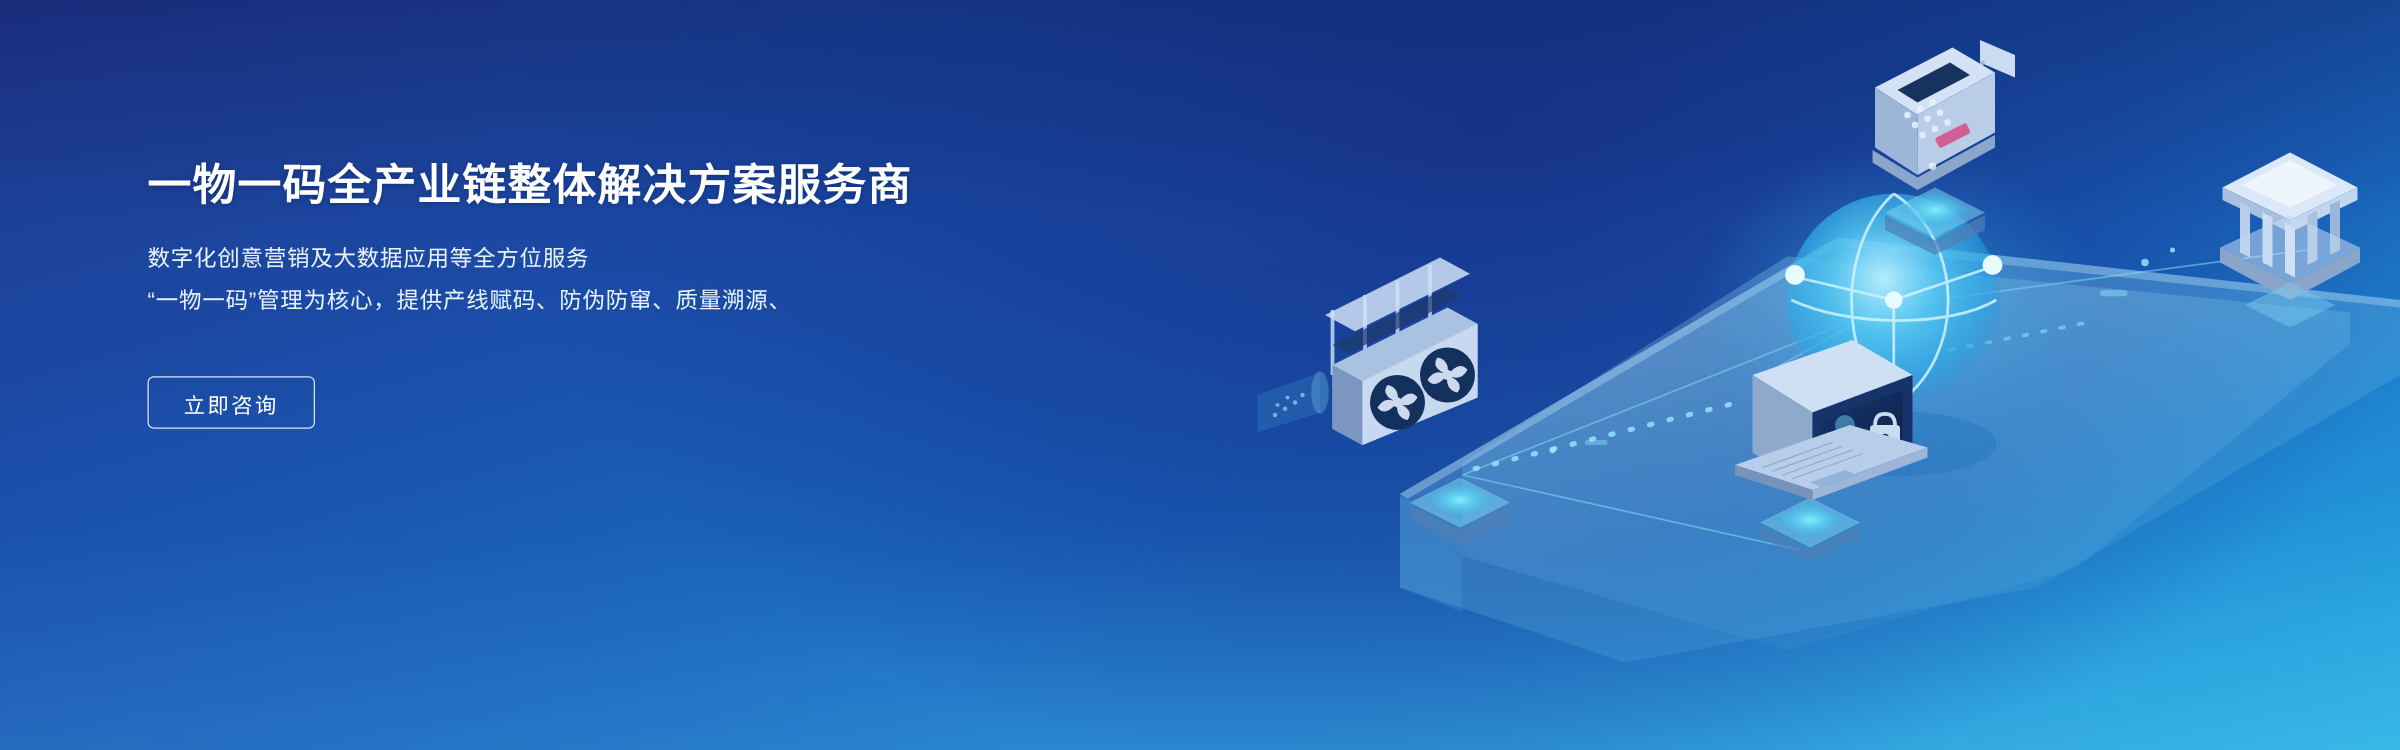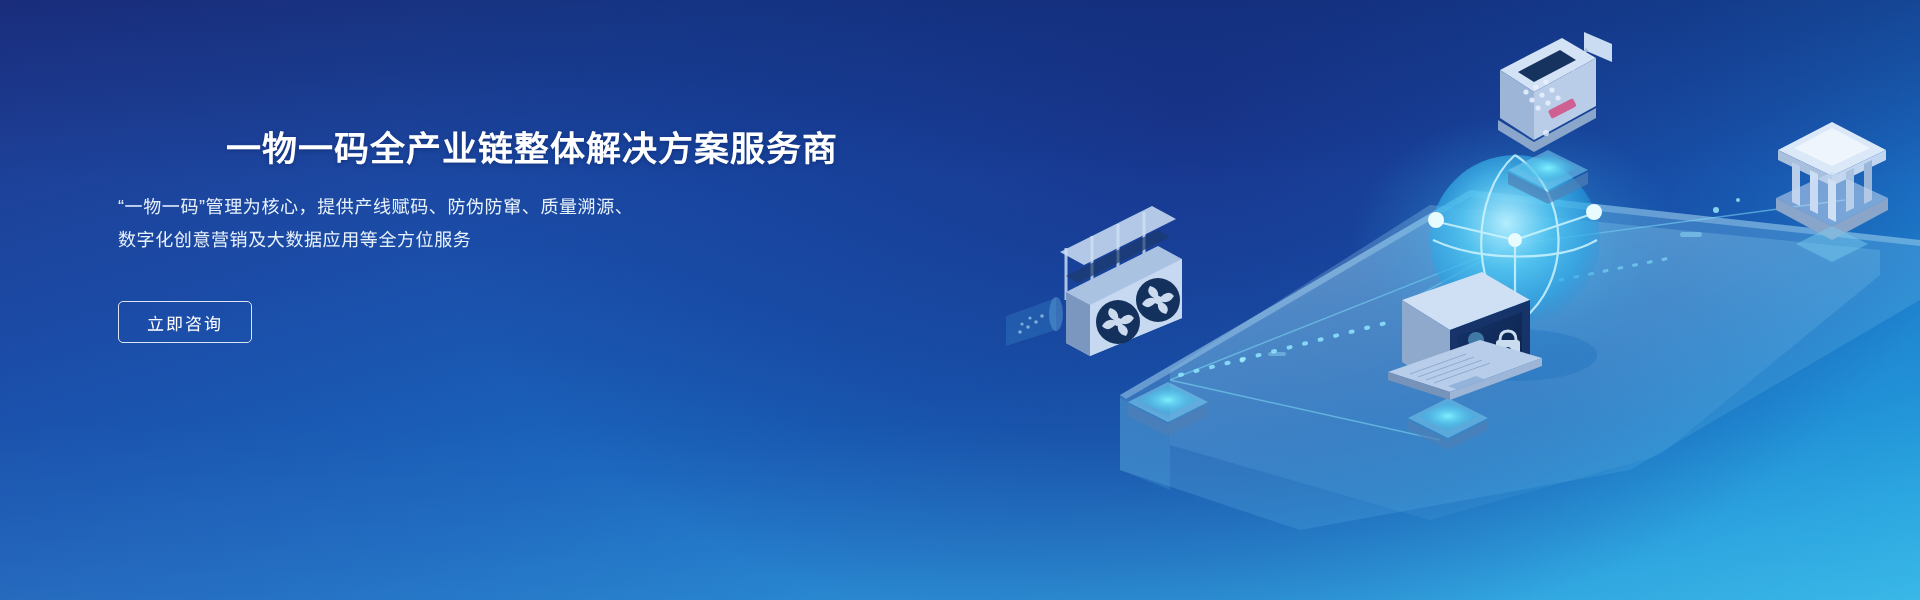--- a/index.html
+++ b/index.html
@@ -43,21 +43,20 @@
     z-index:6;
   }
   .headline{
     font-size:35px;
     font-weight:700;
     color:#ffffff;
     letter-spacing:1px;
     line-height:1.2;
     white-space:nowrap;
     text-shadow:0 1px 4px rgba(0,20,70,.35);
-    text-align:right;
   }
   .subcopy{
     margin-top:21px;
     font-size:18px;
     line-height:33px;
     color:#e8f2fb;
     letter-spacing:.6px;
     font-weight:400;
   }
   .subcopy div{ white-space:nowrap; }
@@ -90,22 +89,22 @@
 </head>
 <body>
 
 <div class="banner">
 
   <div class="copy">
 
     <h1 class="headline">一物一码全产业链整体解决方案服务商</h1>
 
     <div class="subcopy">
+      <div>数字化创意营销及大数据应用等全方位服务</div>
       <div>“一物一码”管理为核心，提供产线赋码、防伪防窜、质量溯源、</div>
-      <div>数字化创意营销及大数据应用等全方位服务</div>
     </div>
 
     <button class="cta">立即咨询</button>
   </div>
 
   <div class="art">
     <svg viewBox="0 0 1050 600" xmlns="http://www.w3.org/2000/svg">
       <defs>
         <linearGradient id="plat" x1="0" y1="0" x2="0.6" y2="1">
           <stop offset="0%" stop-color="#9fd8f2" stop-opacity=".40"></stop>

